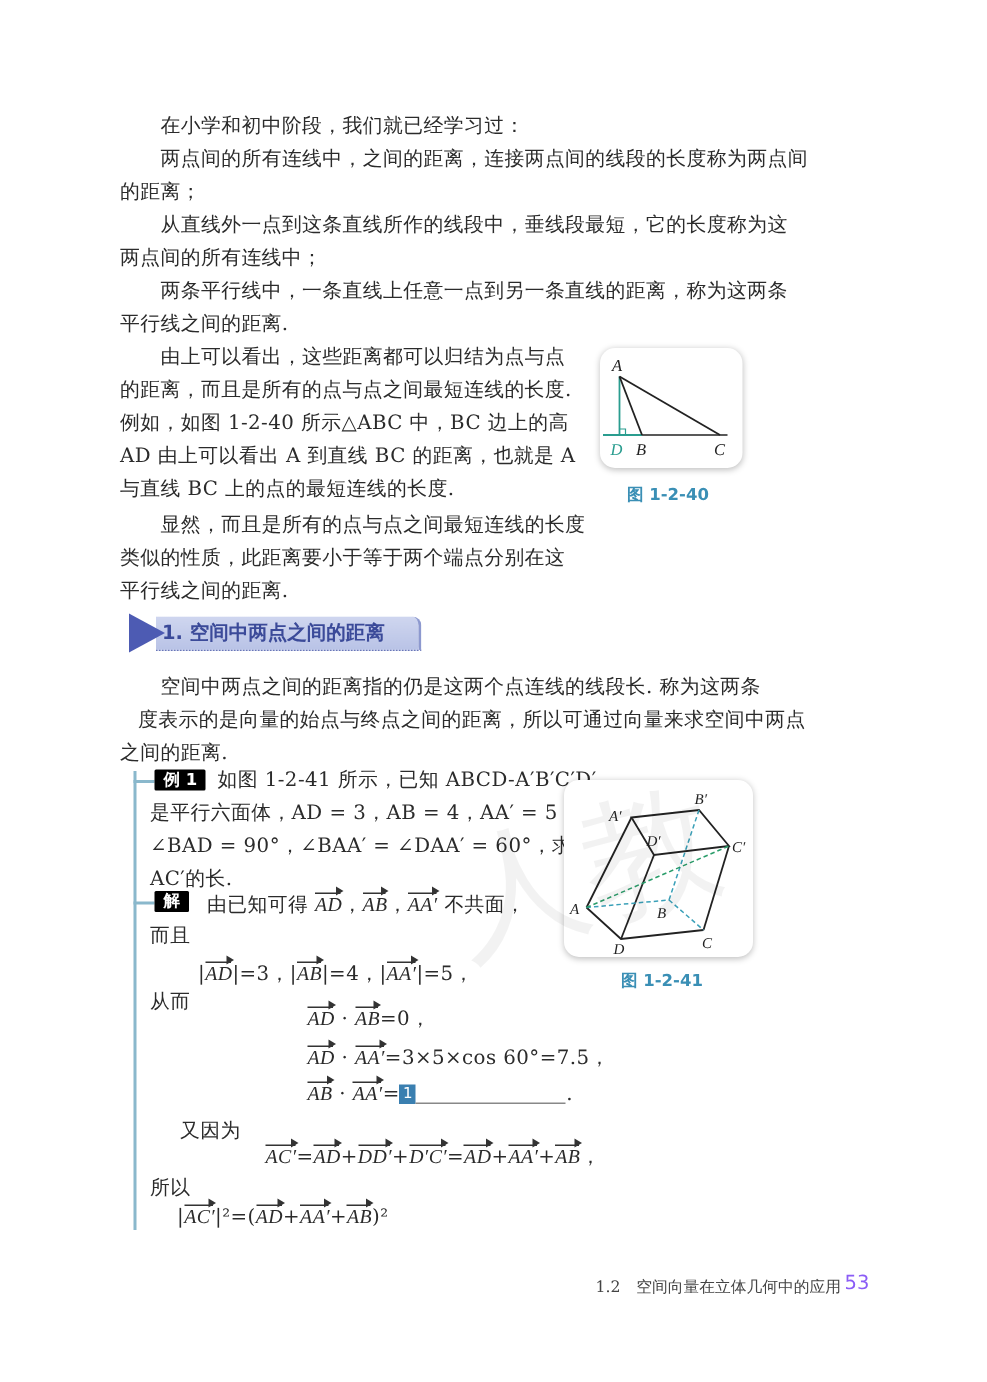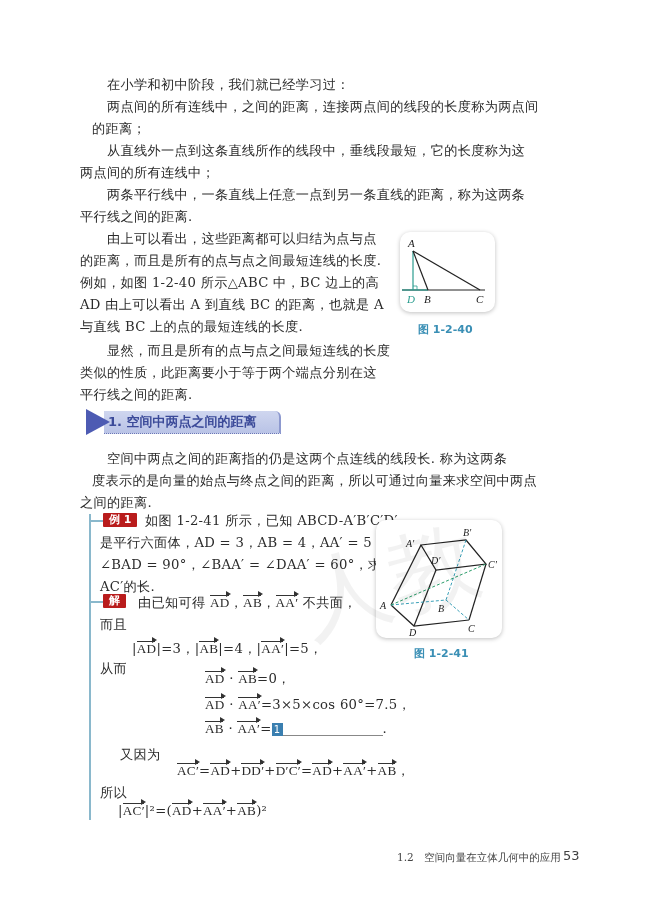--- a/index.html
+++ b/index.html
@@ -1,42 +1,42 @@
 <!DOCTYPE html>
 <html><head>
 <meta charset="utf-8">
 <style>
   html, body { margin:0; padding:0; }
   body { width:658px; height:921px; background:#ffffff; position:relative; overflow:hidden;
          font-family:"DejaVu Serif","Liberation Serif",serif; color:#2b2b2b; }
   .line { position:absolute; font-size:13.2px; line-height:18px; white-space:nowrap; letter-spacing:0.3px; }
-  .vec { position:relative; display:inline-block; font-family:"Liberation Serif",serif; }
+  .vec { position:relative; display:inline-block; font-style:italic; font-family:"Liberation Serif",serif; }
   .vec::before { content:""; position:absolute; left:0; right:1px; top:1px; border-top:1px solid #333; }
   .vec::after { content:""; position:absolute; right:-1px; top:-3px; border-left:5px solid #333; border-top:3px solid transparent; border-bottom:3px solid transparent; }
   .figbox { position:absolute; background:#fff; border-radius:10px; box-shadow:0 1px 4px rgba(0,0,0,0.25); }
   .caption { position:absolute; font-size:11px; color:#3a8fb5; font-family:"DejaVu Sans","Liberation Sans",sans-serif; font-weight:bold; }
   .section-banner { position:absolute; left:86px; top:409px; width:197px; height:26px; }
   .banner-bar { position:absolute; left:18px; top:2px; width:175px; height:22px; background:linear-gradient(#cfd6ef,#b9c3e6); border-right:2px solid #8d99cf; border-radius:0 6px 0 0; border-bottom:1px dotted #6a76b6; }
   .banner-tri { position:absolute; left:0; top:0; width:0; height:0; border-top:13px solid transparent; border-bottom:13px solid transparent; border-left:24px solid #4d5bb3; }
   .banner-text { position:absolute; left:22px; top:4px; font-family:"DejaVu Sans","Liberation Sans",sans-serif; font-weight:bold; font-size:13px; color:#3b4a99; }
   .example-rail { position:absolute; left:89px; top:514px; width:2px; height:306px; background:#8ab8cc; }
-  .tag { position:absolute; height:14px; line-height:14px; font-size:11px; color:#fff; background:#b91c1c; padding:0 6px; font-family:"DejaVu Sans","Liberation Sans",sans-serif; font-weight:bold; border-radius:1px; }
+  .tag { position:absolute; height:14px; line-height:14px; font-size:11px; color:#fff; background:#000000; padding:0 6px; font-family:"DejaVu Sans","Liberation Sans",sans-serif; font-weight:bold; border-radius:1px; }
   .tag-line { position:absolute; height:2px; background:#8ab8cc; }
   .blank-box { display:inline-block; width:11px; height:13px; background:#3a7fb0; color:#fff; font-size:10px; line-height:13px; text-align:center; vertical-align:middle; font-family:"DejaVu Sans",sans-serif; }
   .blank-line { display:inline-block; width:100px; border-bottom:1px solid #888; height:12px; vertical-align:middle; }
   .footer-text { position:absolute; left:397px; top:851px; font-size:10.5px; color:#444; }
-  .page-num { position:absolute; left:563px; top:848px; font-size:13px; color:#404040; font-family:"DejaVu Sans","Liberation Sans",sans-serif; }
+  .page-num { position:absolute; left:563px; top:848px; font-size:13px; color:#8b5cf6; font-family:"DejaVu Sans","Liberation Sans",sans-serif; }
   .watermark { position:absolute; left:300px; top:520px; font-size:90px; color:rgba(0,0,0,0.05); font-family:"DejaVu Serif",serif; transform:rotate(-15deg); pointer-events:none; }
 </style>
 </head>
 <body>
 
 <div class="line" style="left:107px;top:76px">在小学和初中阶段，我们就已经学习过：</div>
 <div class="line" style="left:107px;top:98px">两点间的所有连线中，之间的距离，连接两点间的线段的长度称为两点间</div>
-<div class="line" style="left:92px;top:120px">的距离；</div>
+<div class="line" style="left:80px;top:120px">的距离；</div>
 <div class="line" style="left:107px;top:142px">从直线外一点到这条直线所作的线段中，垂线段最短，它的长度称为这</div>
 <div class="line" style="left:80px;top:164px">两点间的所有连线中；</div>
 <div class="line" style="left:107px;top:186px">两条平行线中，一条直线上任意一点到另一条直线的距离，称为这两条</div>
 <div class="line" style="left:80px;top:208px">平行线之间的距离.</div>
 <div class="line" style="left:107px;top:230px">由上可以看出，这些距离都可以归结为点与点</div>
 <div class="line" style="left:80px;top:252px">的距离，而且是所有的点与点之间最短连线的长度.</div>
 <div class="line" style="left:80px;top:274px">例如，如图 1-2-40 所示△ABC 中，BC 边上的高</div>
 <div class="line" style="left:80px;top:296px">AD 由上可以看出 A 到直线 BC 的距离，也就是 A</div>
 <div class="line" style="left:80px;top:318px">与直线 BC 上的点的最短连线的长度.</div>
 <div class="line" style="left:107px;top:342px">显然，而且是所有的点与点之间最短连线的长度</div>

